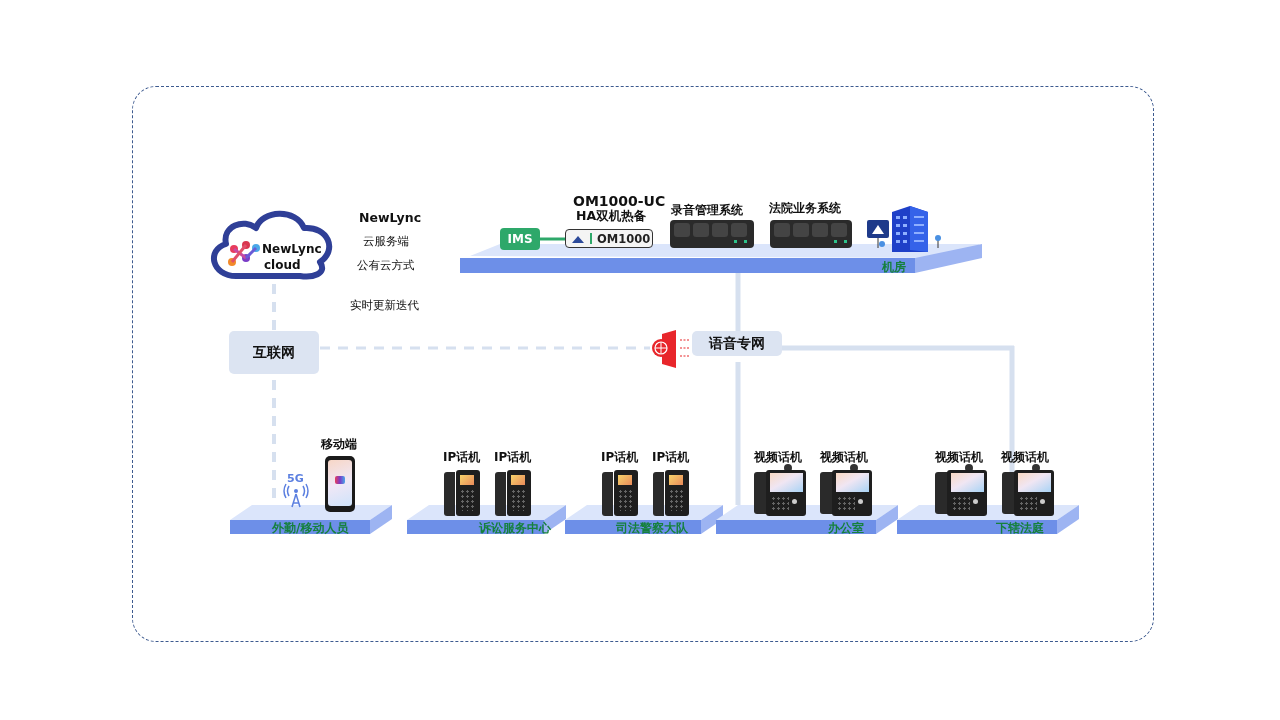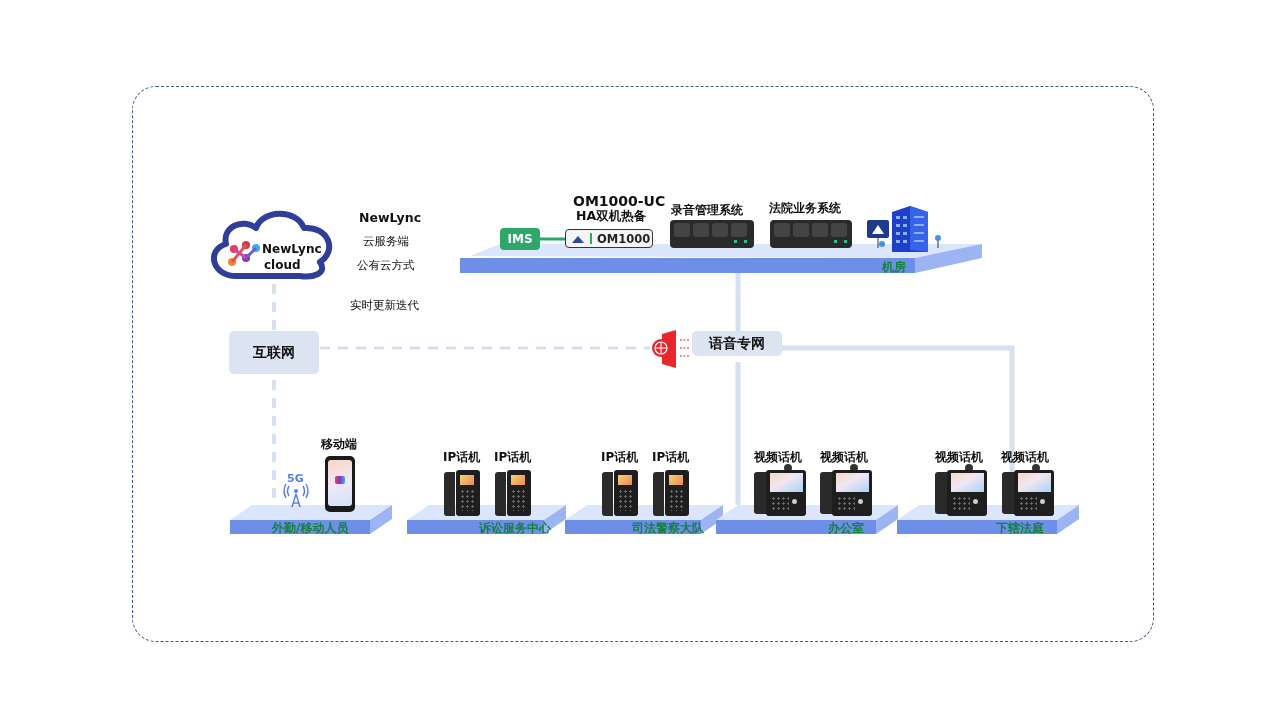--- a/index.html
+++ b/index.html
@@ -144,21 +144,21 @@
     <polygon points="716,520 738,505 898,505 876,520" fill="#dbe5fb"></polygon>
     <rect x="716" y="520" width="160" height="14" fill="#6d8fe8"></rect>
     <polygon points="876,520 898,505 898,519 876,534" fill="#9db4f2"></polygon>
     <polygon points="897,520 919,505 1079,505 1057,520" fill="#dbe5fb"></polygon>
     <rect x="897" y="520" width="160" height="14" fill="#6d8fe8"></rect>
     <polygon points="1057,520 1079,505 1079,519 1057,534" fill="#9db4f2"></polygon>
   </svg>
 <div id="sites-layer">
     <div class="plat-label" style="left: 272px; top: 520px;">外勤/移动人员</div>
     <div class="plat-label" style="left: 457px; top: 520px; margin-left: 22px;">诉讼服务中心</div>
-    <div class="plat-label" style="left: 632px; top: 520px;">司法警察大队</div>
+    <div class="plat-label" style="left: 616px; top: 520px;">司法警察大队</div>
     <div class="plat-label" style="left: 828px; top: 520px;">办公室</div>
     <div class="plat-label" style="left: 996px; top: 520px;">下辖法庭</div>
     <div class="lbl" style="left: 321px; top: 436px;">移动端</div>
     <div style="position: absolute; left: 325px; top: 456px; width: 30px; height: 56px; background: rgb(26, 26, 26); border-radius: 5px;">
       <div style="position:absolute;left:3px;top:4px;width:24px;height:46px;border-radius:3px;background:linear-gradient(160deg,#f7d6c6,#f0e8f6 50%,#cfe3fb);"></div>
       <div style="position:absolute;left:10px;top:20px;width:10px;height:8px;background:linear-gradient(90deg,#e83c5c,#7a3cc7,#4aa8e8);border-radius:2px;"></div>
     </div>
     <div class="lbl" style="left: 443px; top: 449px;">IP话机</div>
     <div style="position: absolute; left: 444px; top: 470px; width: 36px; height: 46px;">
       <div style="position:absolute;left:0;top:2px;width:11px;height:44px;background:#2a2a2a;border-radius:3px 0 0 3px;"></div>

